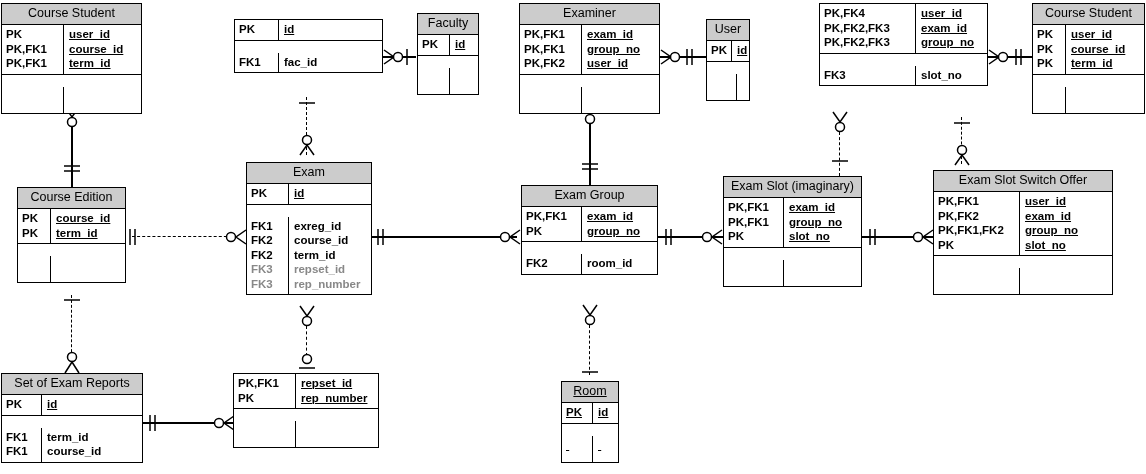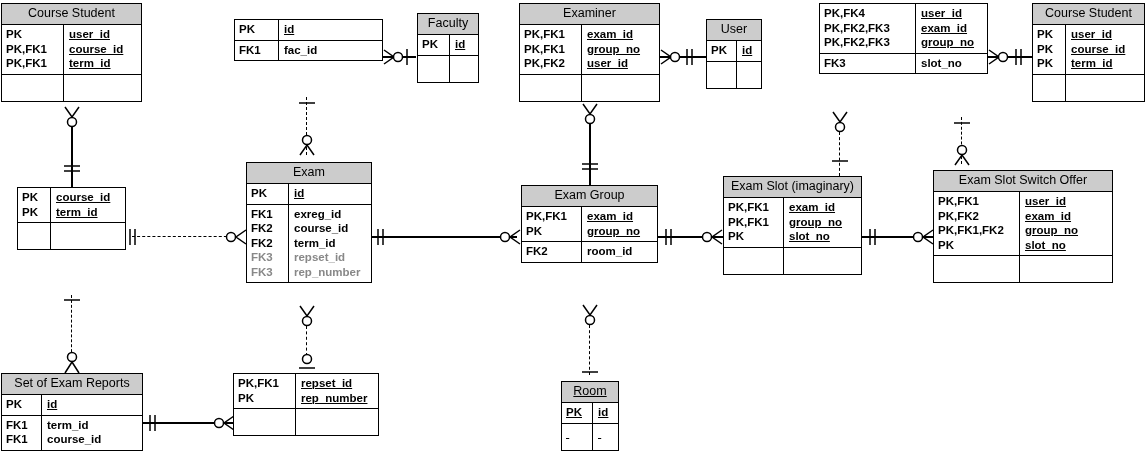--- a/index.html
+++ b/index.html
@@ -33,20 +33,21 @@
     color: #000;
     white-space: nowrap;
     overflow: hidden;
   }
   .entity .section {
     display: flex;
     border-bottom: 1px solid #000;
   }
   .entity .section:last-child {
     border-bottom: none;
+    margin-top: 12px;
   }
   .entity .col-key {
     border-right: 1px solid #000;
     padding: 2px 4px 3px 4px;
     box-sizing: border-box;
     font-size: 11.5px;
     font-weight: bold;
     line-height: 14.5px;
     white-space: nowrap;
   }
@@ -379,21 +380,21 @@
         <div class="row-pk"><span>group_no</span></div>
         <div class="row-pk"><span>user_id</span></div>
       </div>
     </div>
     <div class="section empty-sec">
       <div class="col-key" style="width:62px;">&nbsp;</div>
       <div class="col-attr">&nbsp;</div>
     </div>
   </div>
 
-  <div class="entity" style="left:706px; top:19px; width:56px;">
+  <div class="entity" style="left:706px; top:19px; width:44px;">
     <div class="ent-title">User</div>
     <div class="section">
       <div class="col-key" style="width:30px;">
         <div><span>PK</span></div>
       </div>
       <div class="col-attr">
         <div class="row-pk"><span>id</span></div>
       </div>
     </div>
     <div class="section empty-sec">
@@ -439,20 +440,21 @@
         <div class="row-pk"><span>term_id</span></div>
       </div>
     </div>
     <div class="section empty-sec">
       <div class="col-key" style="width:33px;">&nbsp;</div>
       <div class="col-attr">&nbsp;</div>
     </div>
   </div>
 
   <div class="entity" style="left:17px; top:187px; width:109px;">
+    <div class="ent-title">Course Edition</div>
     <div class="section">
       <div class="col-key" style="width:33px;">
         <div><span>PK</span></div>
         <div><span>PK</span></div>
       </div>
       <div class="col-attr">
         <div class="row-pk"><span>course_id</span></div>
         <div class="row-pk"><span>term_id</span></div>
       </div>
     </div>

